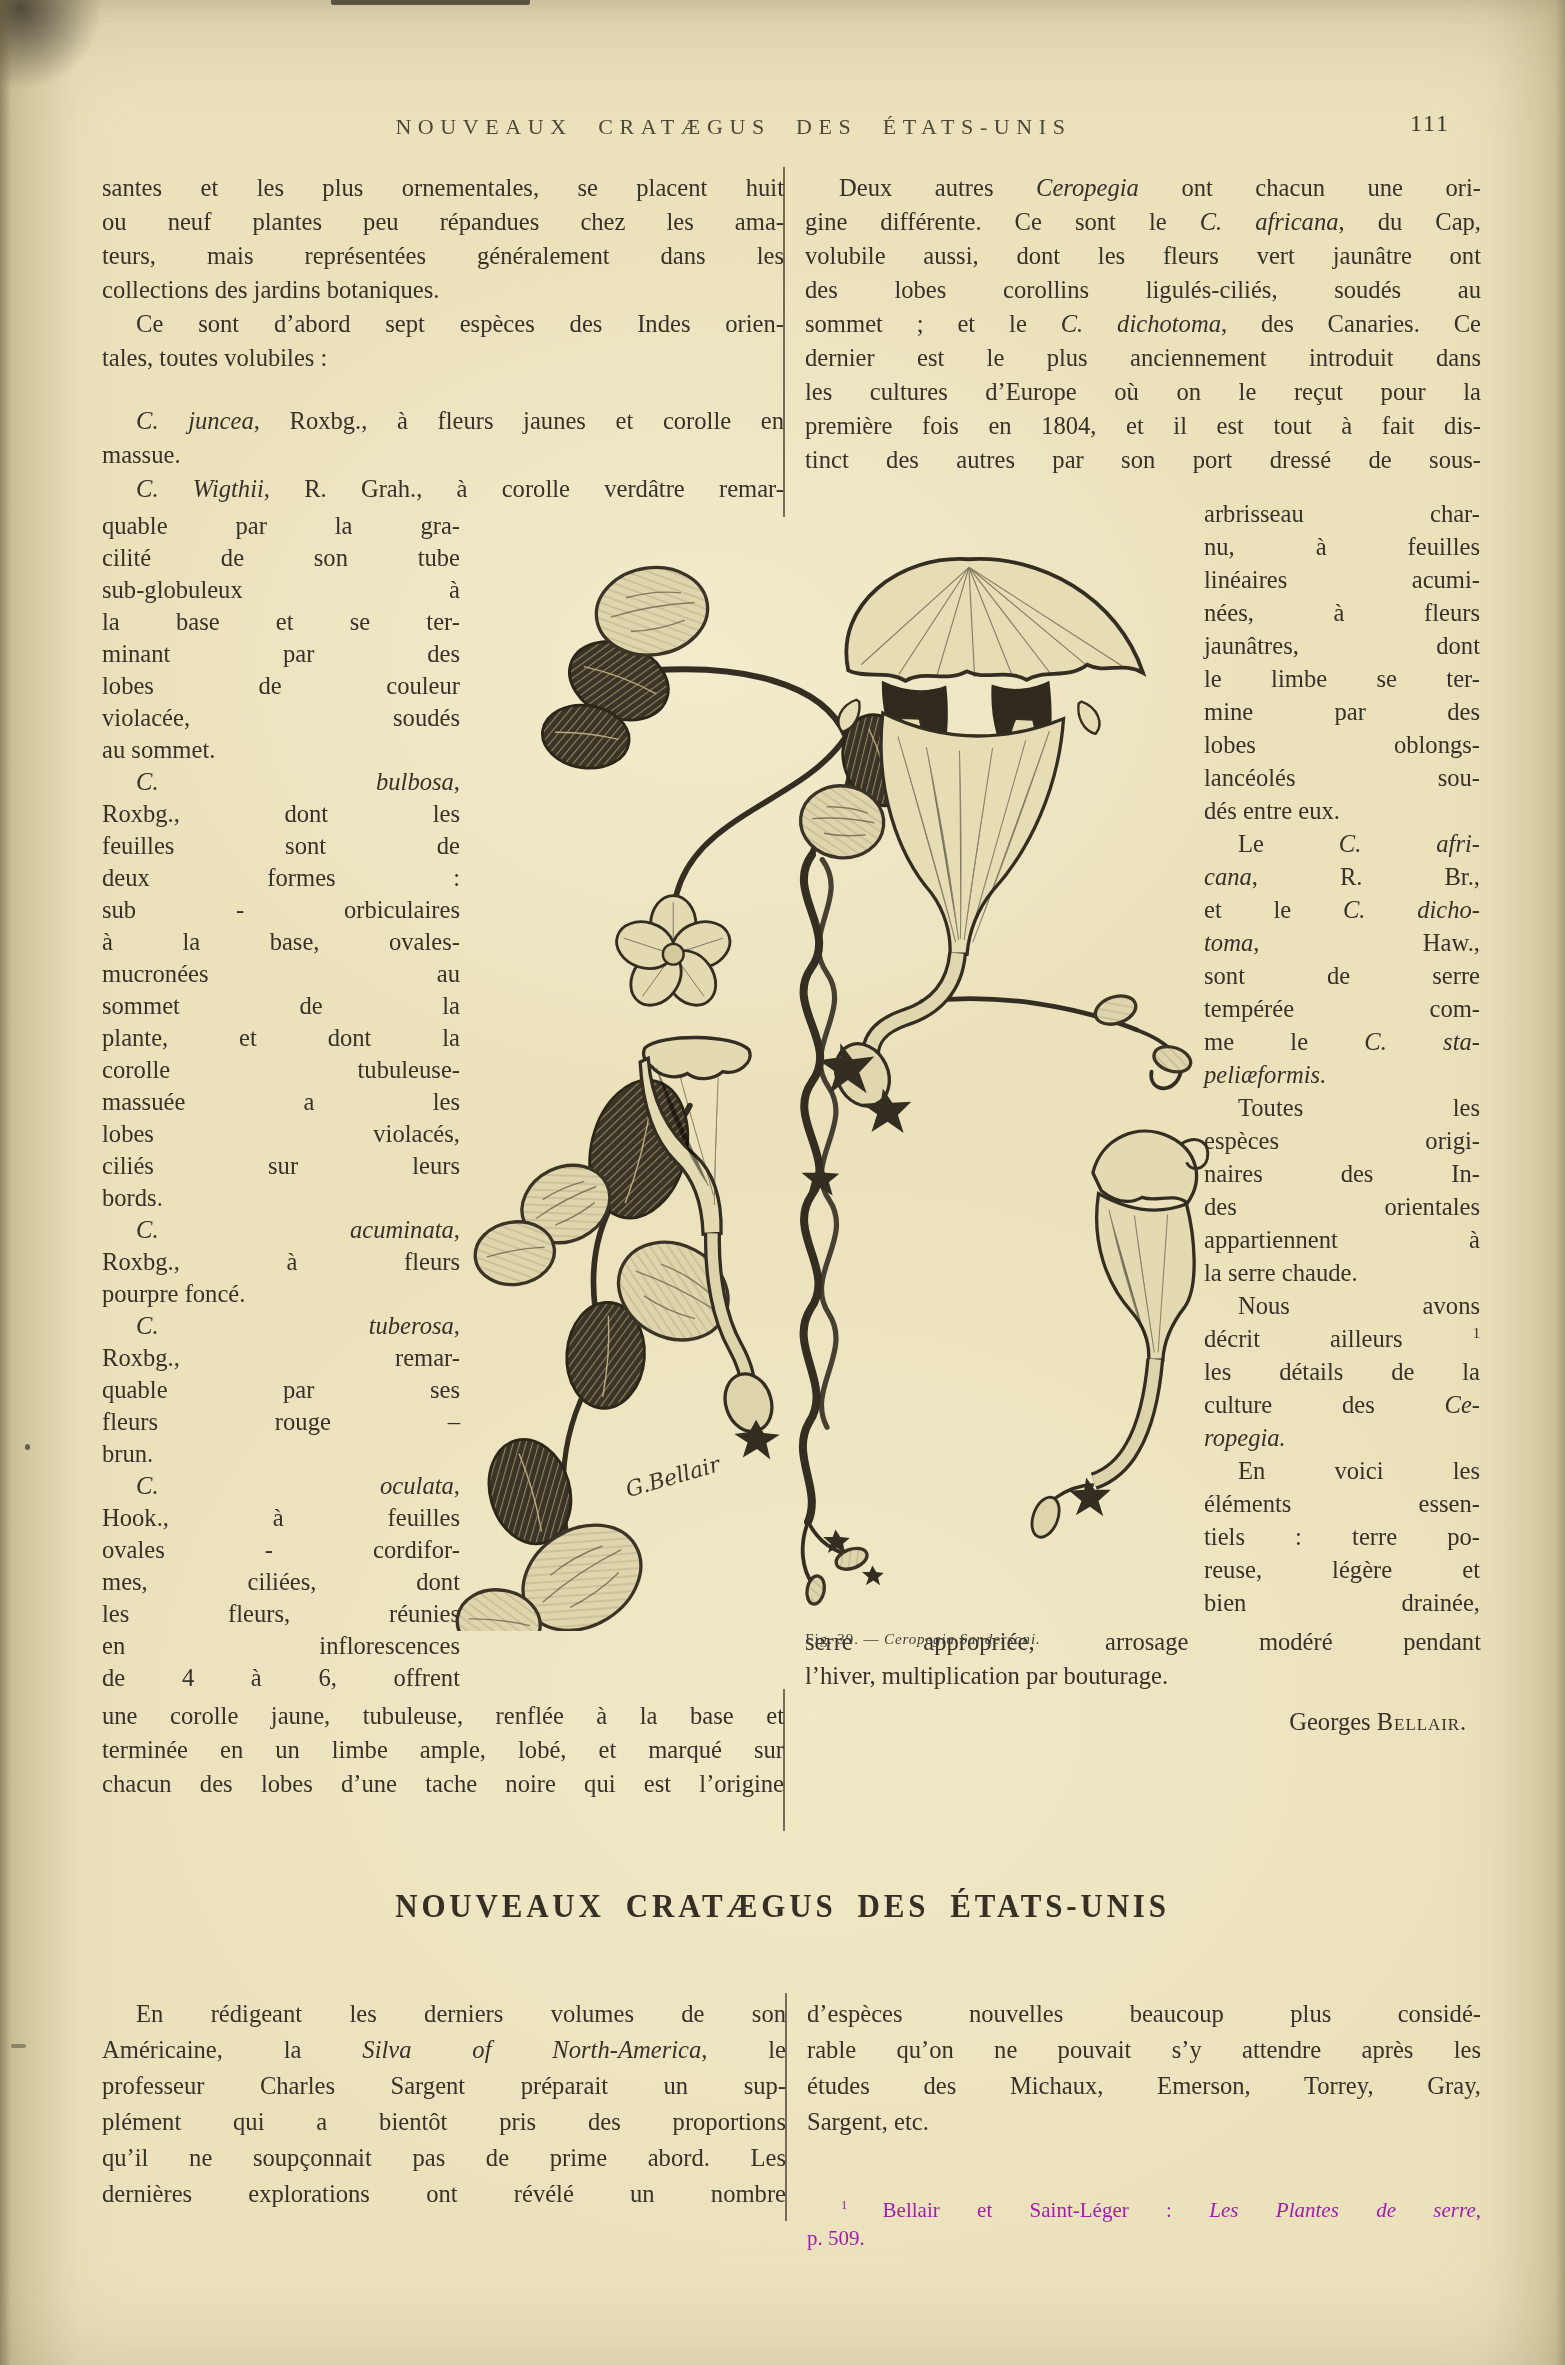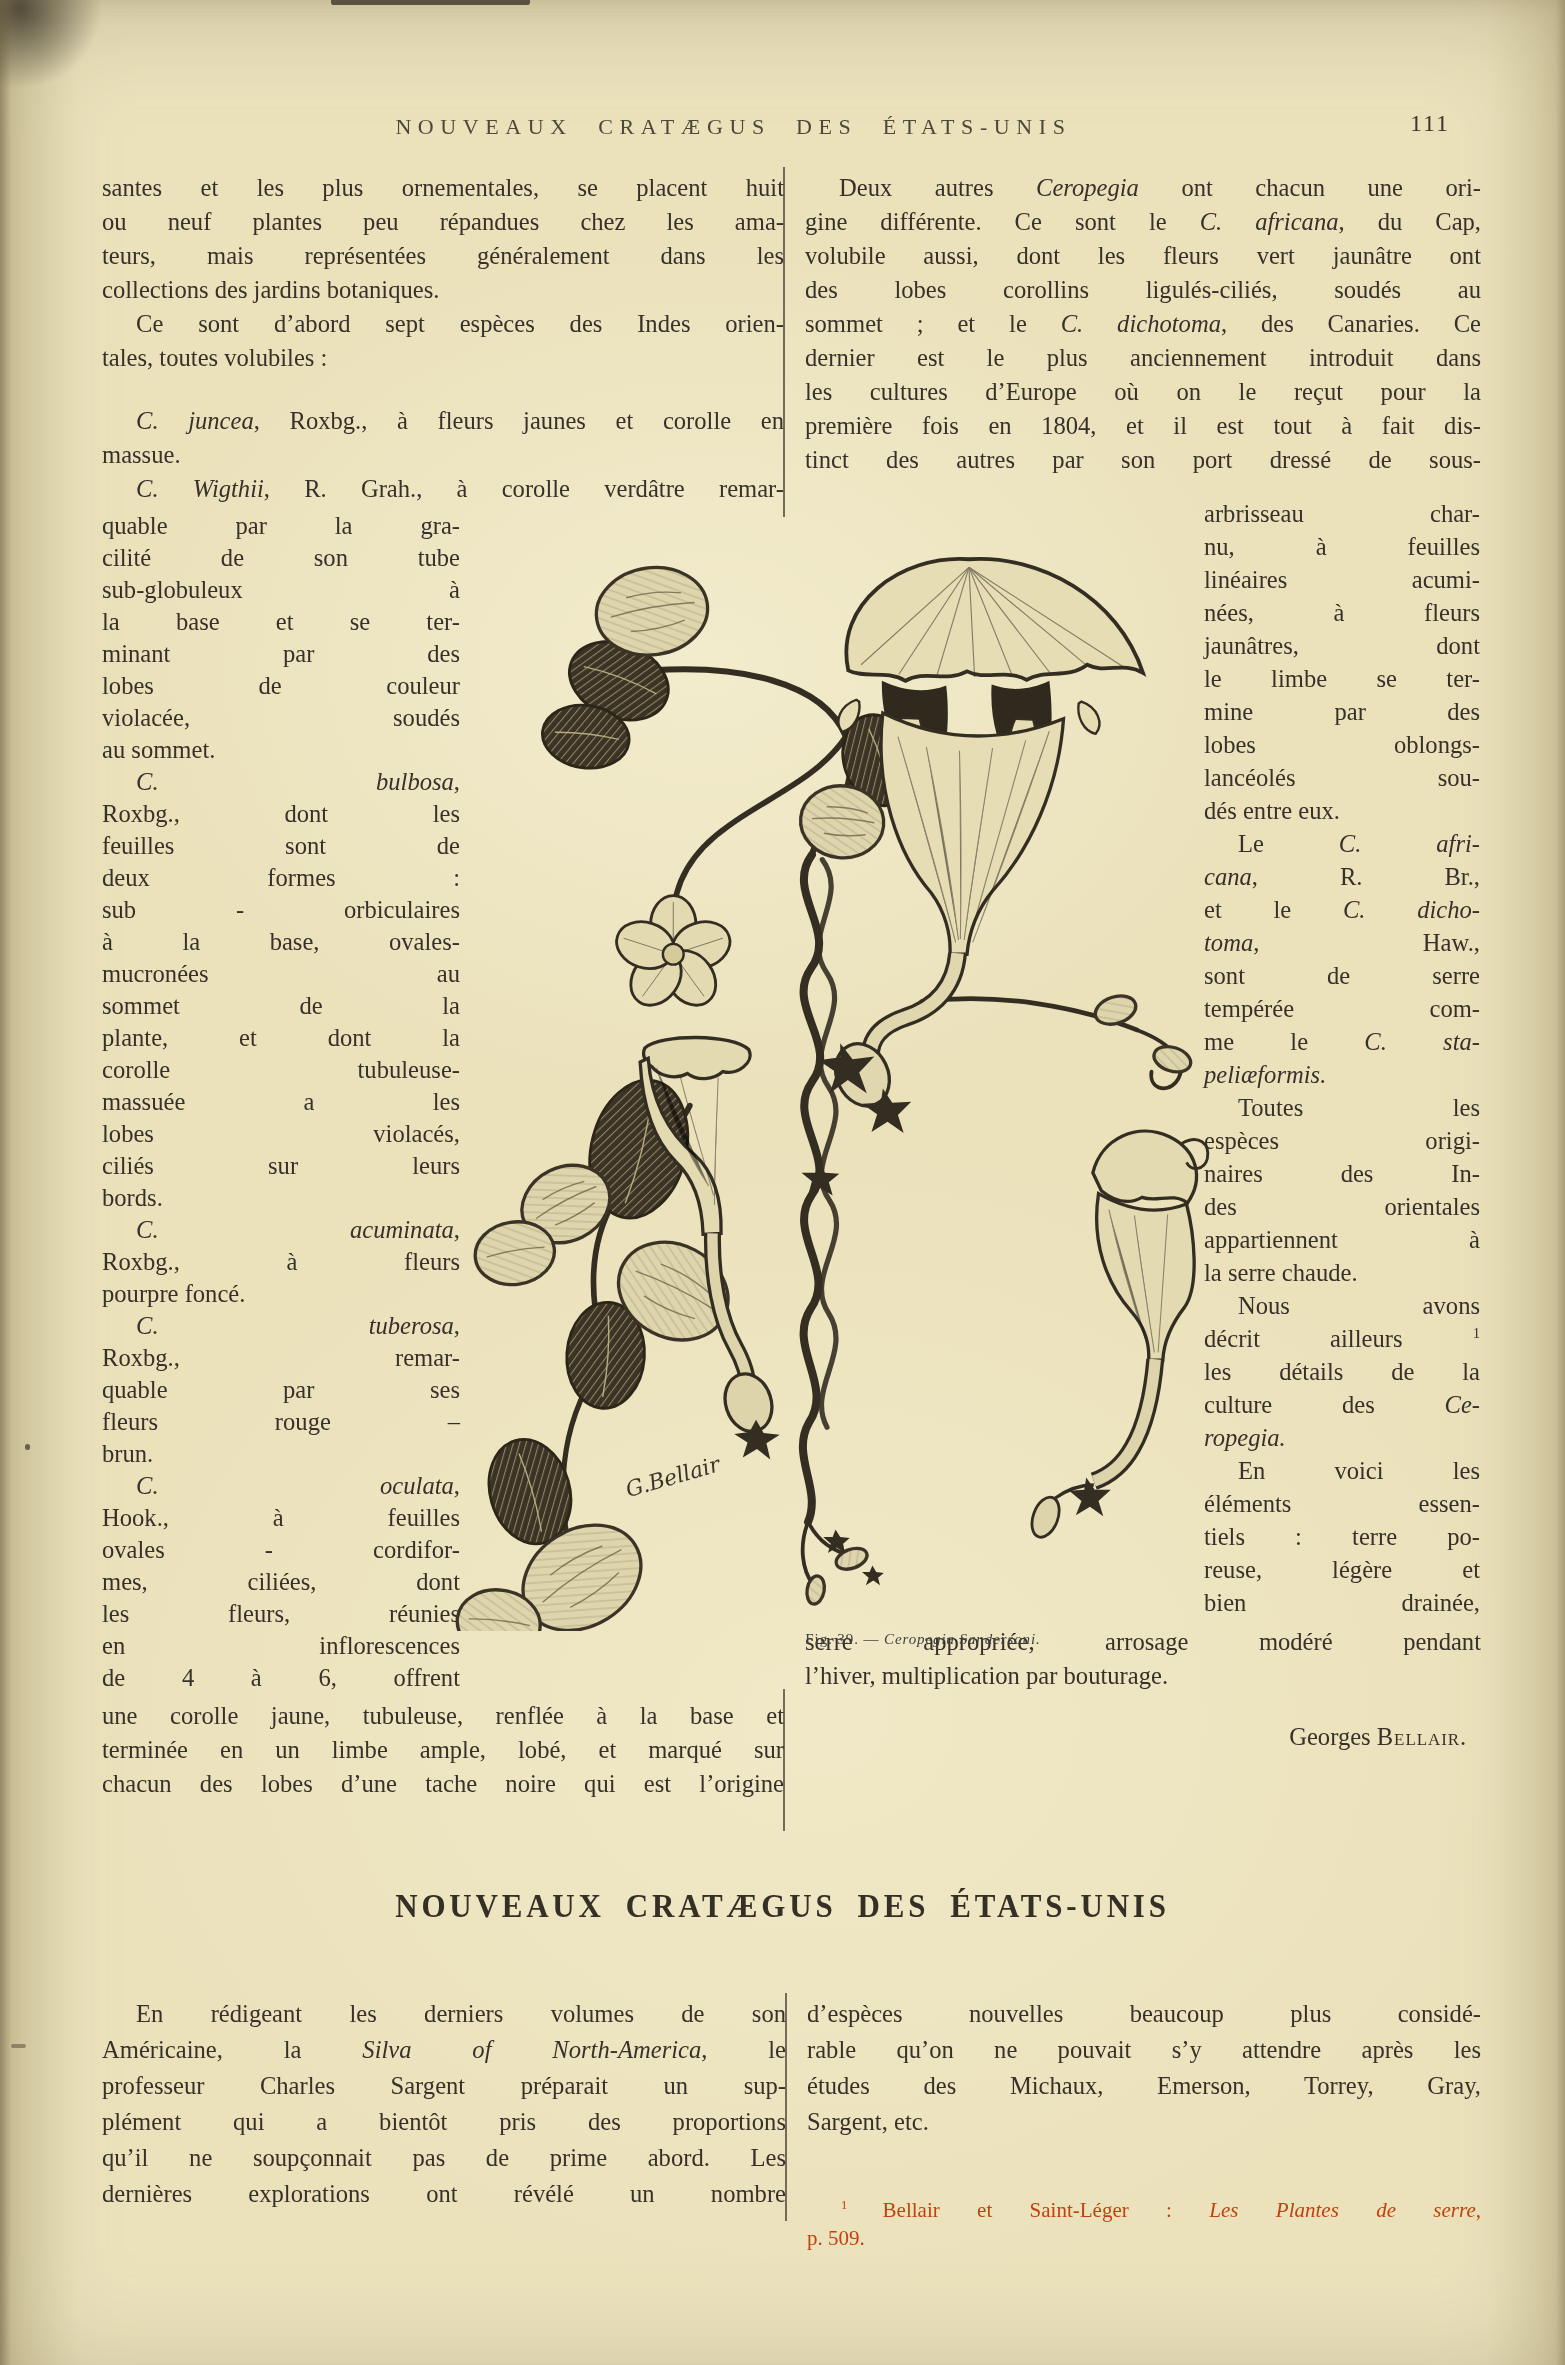--- a/index.html
+++ b/index.html
@@ -39,34 +39,34 @@
   .wide-bottom{margin-top:5.7px;}
 
   .ln{text-align:justify;text-align-last:justify;}
   .ln.last{text-align-last:left;}
   .ln.ind{text-indent:34px;}
   .ln.gap{margin-top:29px;}
   .it{font-style:italic;}
   .sc{font-variant:small-caps;letter-spacing:0.9px;}
   .sup{vertical-align:super;font-size:60%;line-height:0;}
 
-  .sig{text-align:right;margin-top:27px;font-size:24.6px;padding-right:14px;}
+  .sig{text-align:right;margin-top:12px;font-size:24.6px;padding-right:14px;}
 
   .fig-wrap{position:absolute;left:406px;top:514px;width:807px;height:1117px;}
   .fig-wrap svg{width:100%;height:100%;display:block;}
   .fig-caption{position:absolute;left:658px;top:1631px;width:530px;text-align:center;
     font-size:15px;color:#404040;letter-spacing:0.9px;}
 
   .section-heading{position:absolute;top:1888px;left:0;width:1565px;text-align:center;
     font-size:31px;font-weight:700;letter-spacing:3.8px;word-spacing:9.5px;color:#352f26;
     transform:scaleY(1.08);}
 
   #bcol-left{left:102px;top:1996px;width:684px;line-height:36px;}
   #bcol-right{left:807px;top:1996px;width:674px;line-height:36px;}
-  .footnote{margin-top:56px;font-size:21px;line-height:28px;color:#c2410c;}
+  .footnote{margin-top:56px;font-size:21px;line-height:28px;color:#a21caf;}
 </style>
 </head>
 <body>
 
 <div class="corner-tl"></div>
 <div class="top-strip"></div>
 <div class="left-shade"></div>
 <div class="right-shade"></div>
 
 <div class="speck1"></div>

